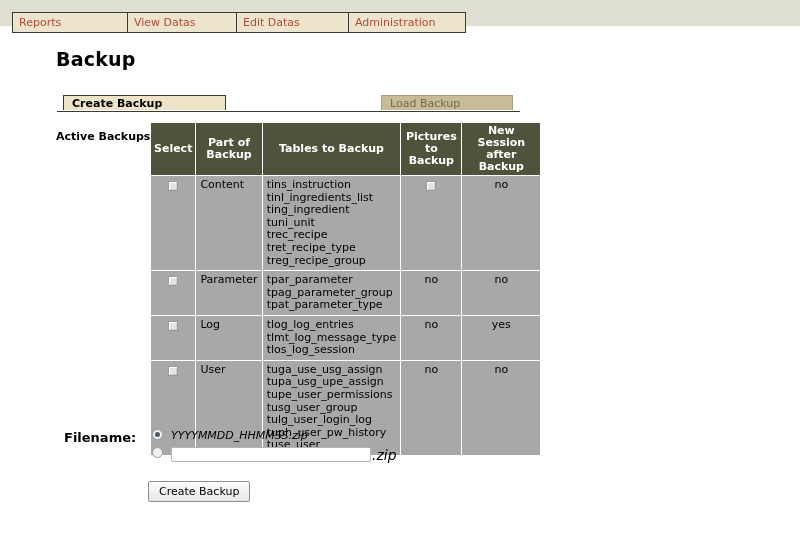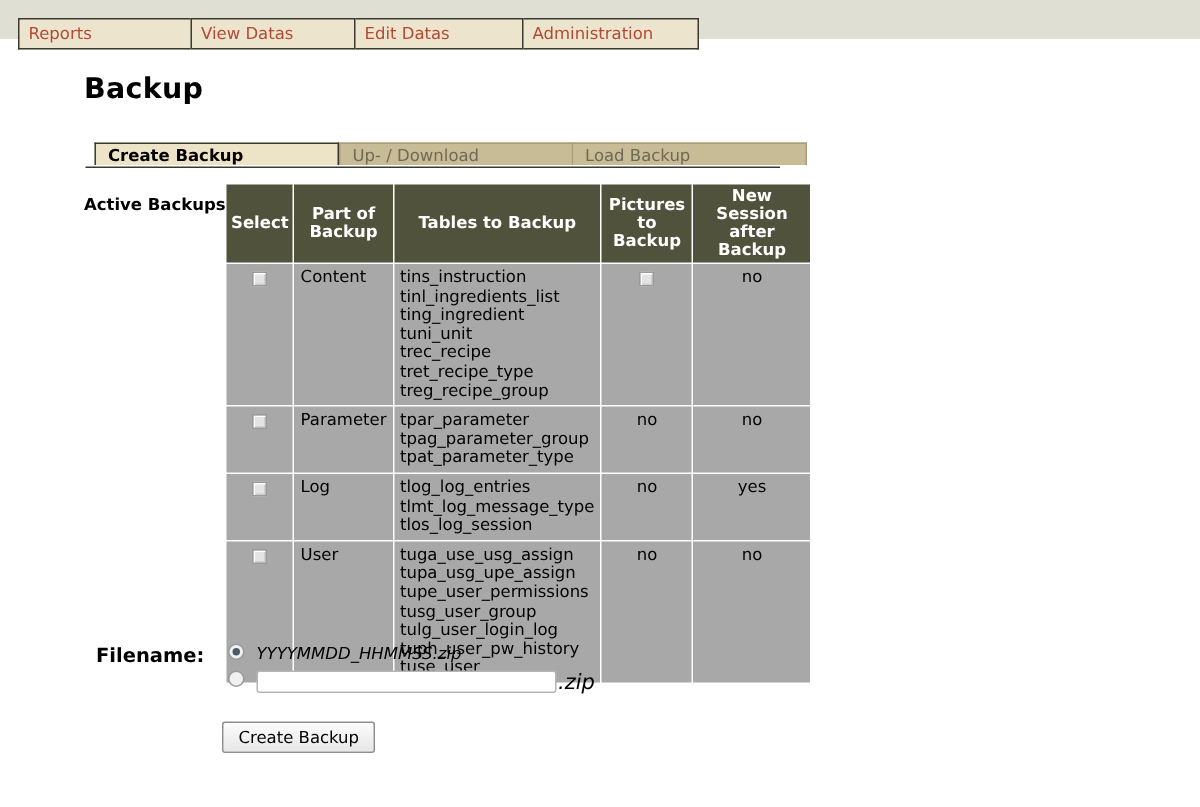--- a/index.html
+++ b/index.html
@@ -94,21 +94,21 @@
     z-index: 3;
   }
   .tab.inactive {
     background: #c8bc96;
     color: #6e6a55;
     border-left: 1px solid #a79d7d;
     border-top: 1px solid #a79d7d;
     border-right: none;
   }
   #tab-updownload { left: 169px; width: 155px; }
-  #tab-loadbackup { left: 324px; width: 157px; border-right: 1px solid #a79d7d; }
+  #tab-loadbackup { left: 324px; width: 132px; border-right: 1px solid #a79d7d; }
 
   
   #active-label {
     position: absolute;
     left: 56px;
     top: 130px;
     font-weight: bold;
     font-size: 11px;
   }
 
@@ -253,21 +253,20 @@
       <td class="mw4">Administration</td>
     </tr>
   </tbody>
     </table>
 </div>
 
 <div id="page-title">Backup</div>
 
 <div id="tabstrip">
   <div class="tab active" id="tab-createbackup">Create Backup</div>
-  <div class="tab inactive" id="tab-updownload">Up- / Download</div>
   <div class="tab inactive" id="tab-loadbackup">Load Backup</div>
 </div>
 
 <div id="active-label">Active Backups:</div>
 
 <table id="backup-table">
   <thead>
     <tr>
       <th class="col-select">
         <span>Select</span>

